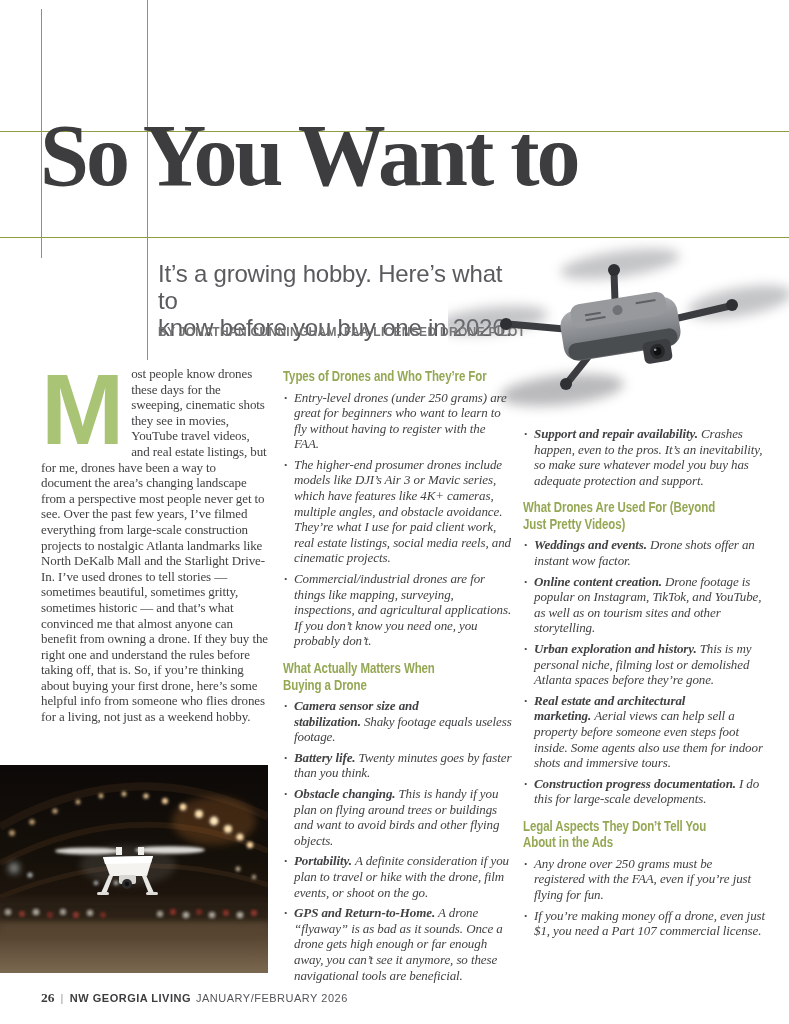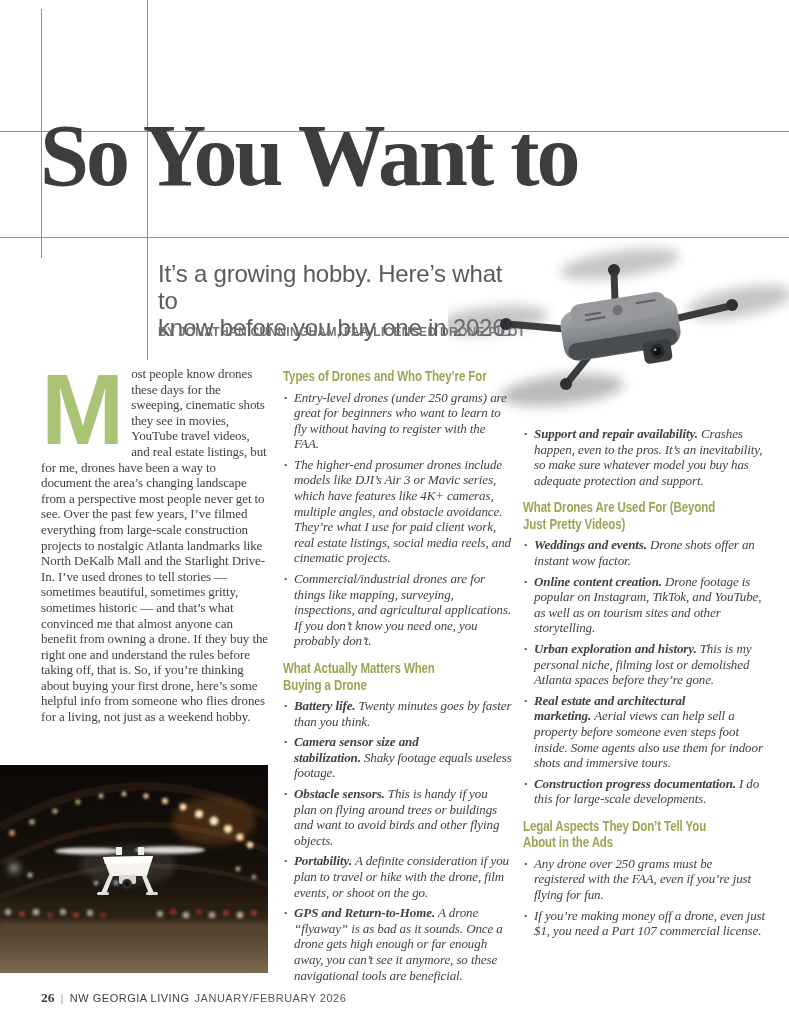--- a/index.html
+++ b/index.html
@@ -40,21 +40,21 @@
   .lead:empty{display:none;margin:0;}
 
   .hero-drone{position:absolute;left:448px;top:240px;width:341px;height:178px;}
   .hangar-photo{position:absolute;left:0;top:765px;width:268px;height:208px;}
 
   .footer{position:absolute;left:41px;top:990px;font-family:"Liberation Sans",sans-serif;
           font-size:11px;letter-spacing:0.5px;color:#55565a;}
   .footer .pg{font-family:"Liberation Serif",serif;font-weight:700;font-size:13.5px;
               letter-spacing:0;color:#3d3d3f;margin-right:6px;text-align:right;}
   .footer .sep{color:#9a9b9d;font-weight:400;margin-right:6px;}
-  .footer .mag{font-weight:400;color:#3d3d3f;margin-right:5px;}
+  .footer .mag{font-weight:700;color:#3d3d3f;margin-right:5px;}
 </style>
 </head>
 <body>
 
 <div class="page">
 
   <div class="guide g-v1"></div>
   <div class="guide g-v2"></div>
   <div class="guide g-h1"></div>
   <div class="guide g-h2"></div>
@@ -133,23 +133,23 @@
   <div class="col col2">
     <div class="section">
       <div class="sec-h">Types of Drones and Who They’re For</div>
       <div class="bullet"><span>Entry-level drones (under 250 grams) are great for beginners who want to learn to fly without having to register with the FAA.</span></div>
       <div class="bullet"><span>The higher-end prosumer drones include models like DJI’s Air 3 or Mavic series, which have features like 4K+ cameras, multiple angles, and obstacle avoidance. They’re what I use for paid client work, real estate listings, social media reels, and cinematic projects.</span></div>
       <div class="bullet"><span>Commercial/industrial drones are for things like mapping, surveying, inspections, and agricultural applications. If you don’t know you need one, you probably don’t.</span></div>
     </div>
     <div class="section">
       <div class="sec-h">What Actually Matters When
 Buying a Drone</div>
+      <div class="bullet"><span class="lead">Camera sensor size and stabilization.</span><span>Shaky footage equals useless footage.</span></div>
       <div class="bullet"><span class="lead">Battery life.</span><span>Twenty minutes goes by faster than you think.</span></div>
-      <div class="bullet"><span class="lead">Camera sensor size and stabilization.</span><span>Shaky footage equals useless footage.</span></div>
-      <div class="bullet"><span class="lead">Obstacle sensors.</span><span>This is handy if you plan on flying around trees or buildings and want to avoid birds and other flying objects.</span></div>
+      <div class="bullet"><span class="lead">Obstacle changing.</span><span>This is handy if you plan on flying around trees or buildings and want to avoid birds and other flying objects.</span></div>
       <div class="bullet"><span class="lead">Portability.</span><span>A definite consideration if you plan to travel or hike with the drone, film events, or shoot on the go.</span></div>
       <div class="bullet"><span class="lead">GPS and Return-to-Home.</span><span>A drone “flyaway” is as bad as it sounds. Once a drone gets high enough or far enough away, you can’t see it anymore, so these navigational tools are beneficial.</span></div>
     </div>
   </div>
 
   <div class="col col3">
     <div class="section">
       <div class="bullet"><span class="lead">Support and repair availability.</span><span>Crashes happen, even to the pros. It’s an inevitability, so make sure whatever model you buy has adequate protection and support.</span></div>
     </div>
     <div class="section">

